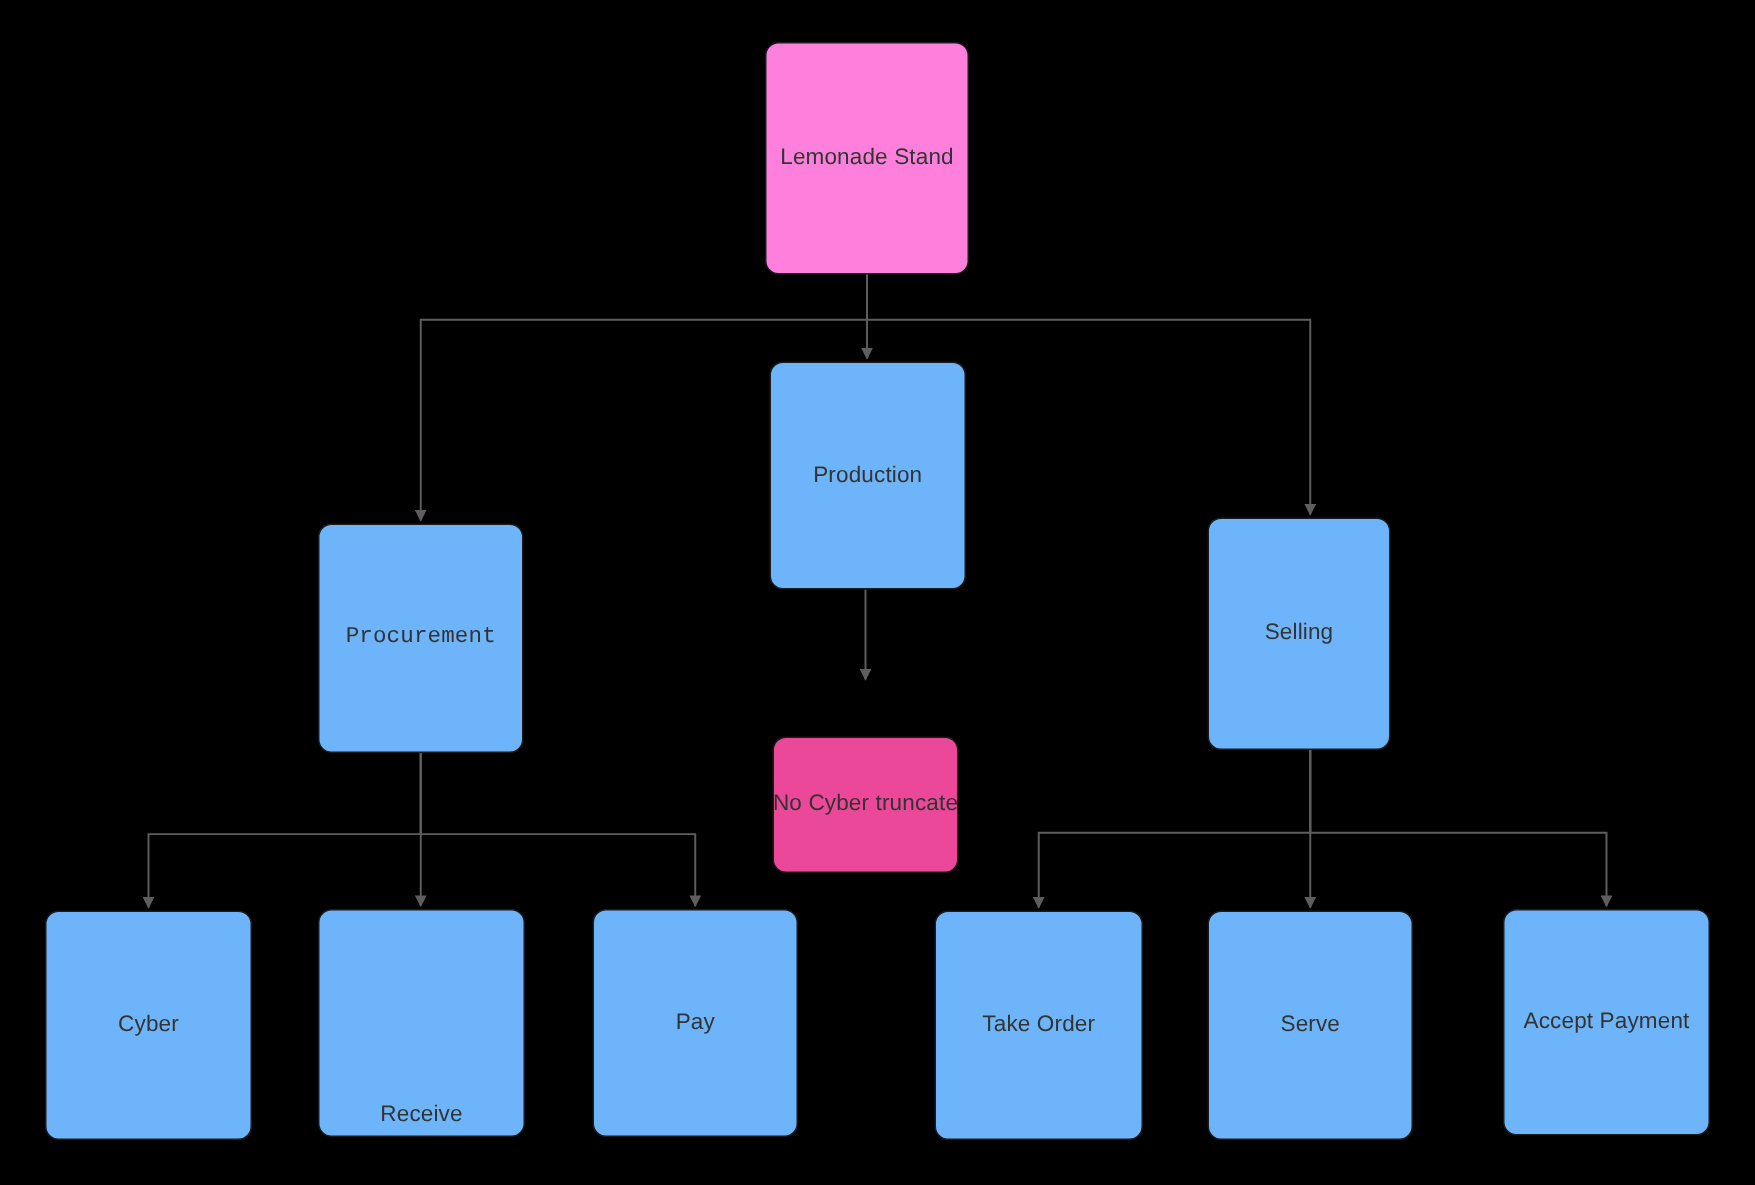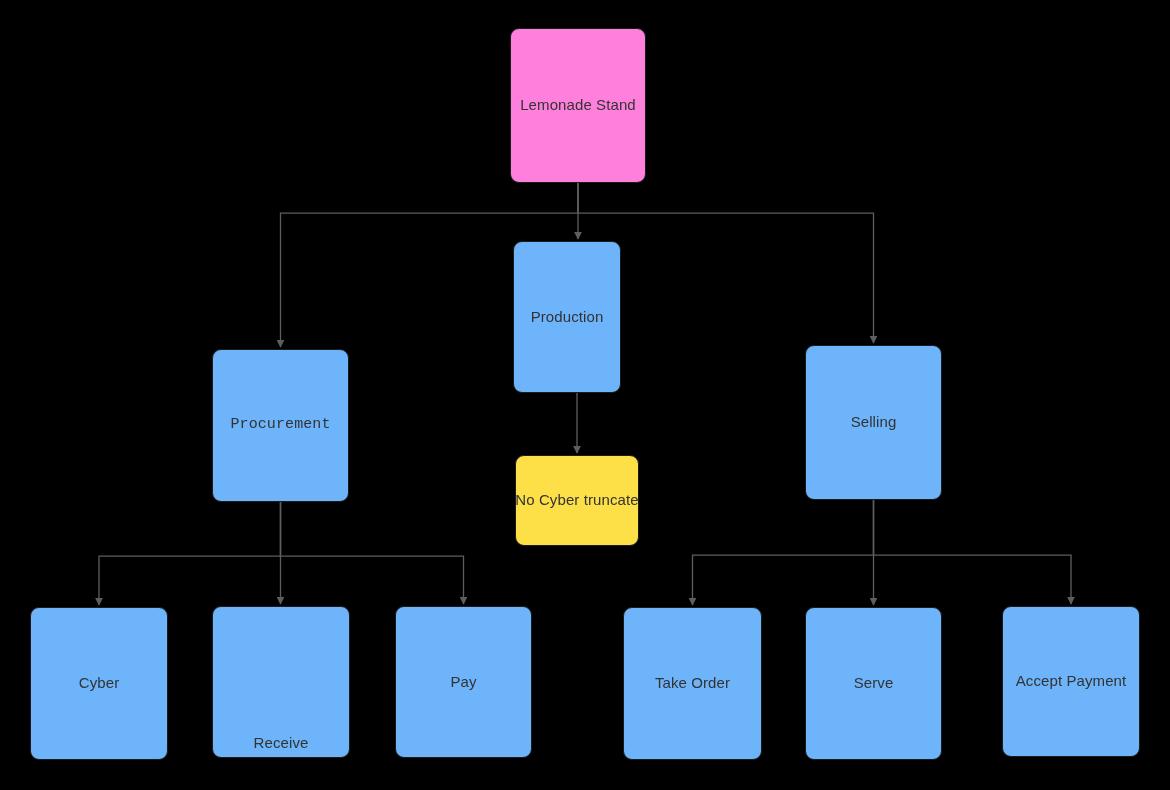--- a/index.html
+++ b/index.html
@@ -40,21 +40,21 @@
     letter-spacing: 0.1px;
     padding: 4px 6px;
     box-shadow: 0 0 0 0 rgba(0,0,0,0);
   }
   .node-label {
     display: block;
     white-space: nowrap;
   }
   .n-root      { background: #FF80DC; }
   .n-process   { background: #6DB4FB; }
-  .n-alert     { background: #fde047; }
+  .n-alert     { background: #ec4899; margin-top: 36px; }
 </style>
 </head>
 <body>
 
 <div id="canvas">
 
   <svg id="edges" viewBox="0 0 1170 790" xmlns="http://www.w3.org/2000/svg">
     <defs>
       <marker id="arrow" viewBox="0 0 10 10" refX="9" refY="5" markerWidth="6" markerHeight="6" orient="auto-start-reverse">
         <path d="M 0 0 L 10 5 L 0 10 z" fill="#5e5e5e"></path>
@@ -74,24 +74,24 @@
       </g>
   </svg>
 
   <div id="node-layer">
       <div class="node n-root" style="left: 510px; top: 28px; width: 136px; height: 155px;">
         <span class="node-label">Lemonade Stand</span>
       </div>
       <div class="node n-process" style="left: 212px; top: 349px; width: 137px; height: 153px; font-family: Liberation Mono, monospace;">
         <span class="node-label">Procurement</span>
       </div>
-      <div class="node n-process" style="left: 513px; top: 241px; width: 108px; height: 152px;">
+      <div class="node n-process" style="left: 513px; top: 241px; width: 131px; height: 152px;">
         <span class="node-label">Production</span>
       </div>
-      <div class="node n-process" style="left: 805px; top: 345px; width: 137px; height: 155px;">
+      <div class="node n-process" style="left: 805px; top: 345px; width: 122px; height: 155px;">
         <span class="node-label">Selling</span>
       </div>
       <div class="node n-alert" style="left: 515px; top: 455px; width: 124px; height: 91px;">
         <span class="node-label">No Cyber truncate</span>
       </div>
       <div class="node n-process" style="left: 30px; top: 607px; width: 138px; height: 153px;">
         <span class="node-label">Cyber</span>
       </div>
       <div class="node n-process" style="left: 212px; top: 606px; width: 138px; height: 152px; align-items: flex-end;">
         <span class="node-label">Receive</span>

